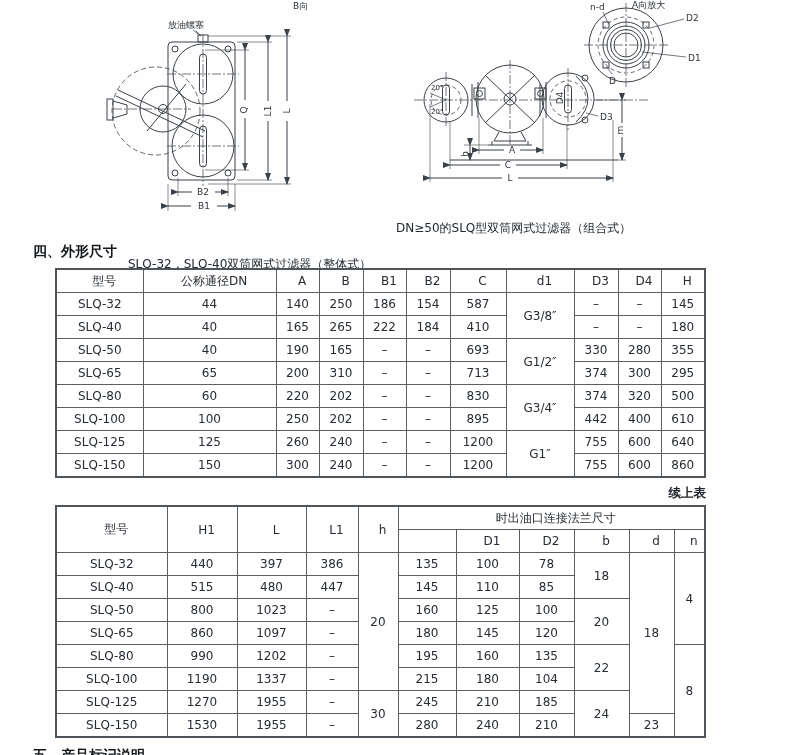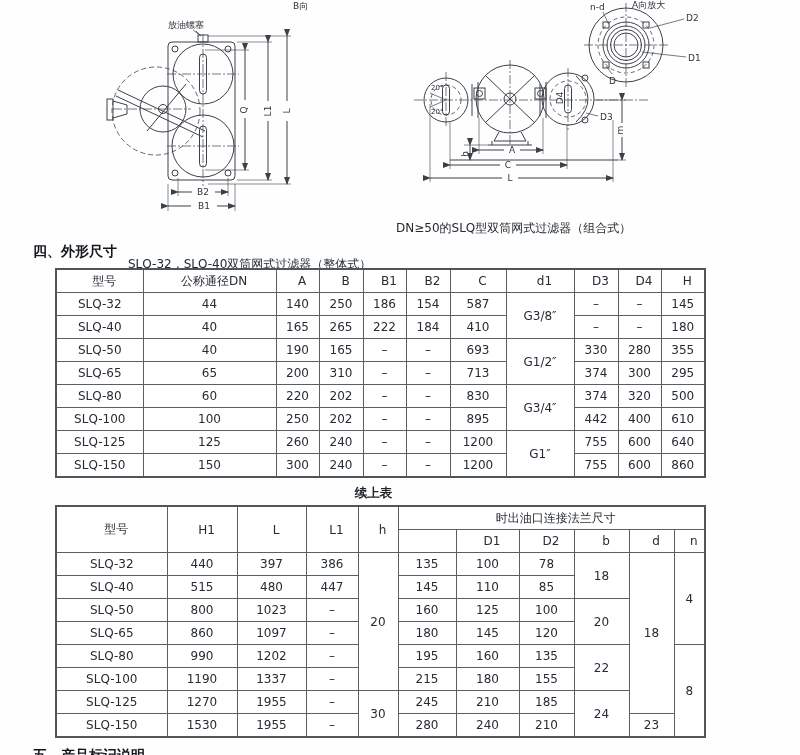--- a/index.html
+++ b/index.html
@@ -346,21 +346,21 @@
         <td>–</td>
         <td>–</td>
         <td>1200</td>
         <td>755</td>
         <td>600</td>
         <td>860</td>
       </tr>
     </tbody>
   </table>
 
-<div class="abs table-title" style="left:49px;top:485px;">续上表</div>
+<div class="abs table-title" style="left:57px;top:485px;text-align:right;">续上表</div>
 
 <table class="dim abs" style="left:55px;top:505px;">
     <colgroup>
       <col style="width: 111px;">
       <col style="width: 70px;">
       <col style="width: 69px;">
       <col style="width: 52px;">
       <col style="width: 40px;">
       <col style="width: 58px;">
       <col style="width: 63px;">
@@ -440,21 +440,21 @@
         <td rowspan="2">22</td>
         <td rowspan="4">8</td>
       </tr>
       <tr>
         <td>SLQ-100</td>
         <td>1190</td>
         <td>1337</td>
         <td>–</td>
         <td>215</td>
         <td>180</td>
-        <td>155</td>
+        <td>104</td>
       </tr>
       <tr>
         <td>SLQ-125</td>
         <td>1270</td>
         <td>1955</td>
         <td>–</td>
         <td rowspan="2">30</td>
         <td>245</td>
         <td>210</td>
         <td>185</td>

